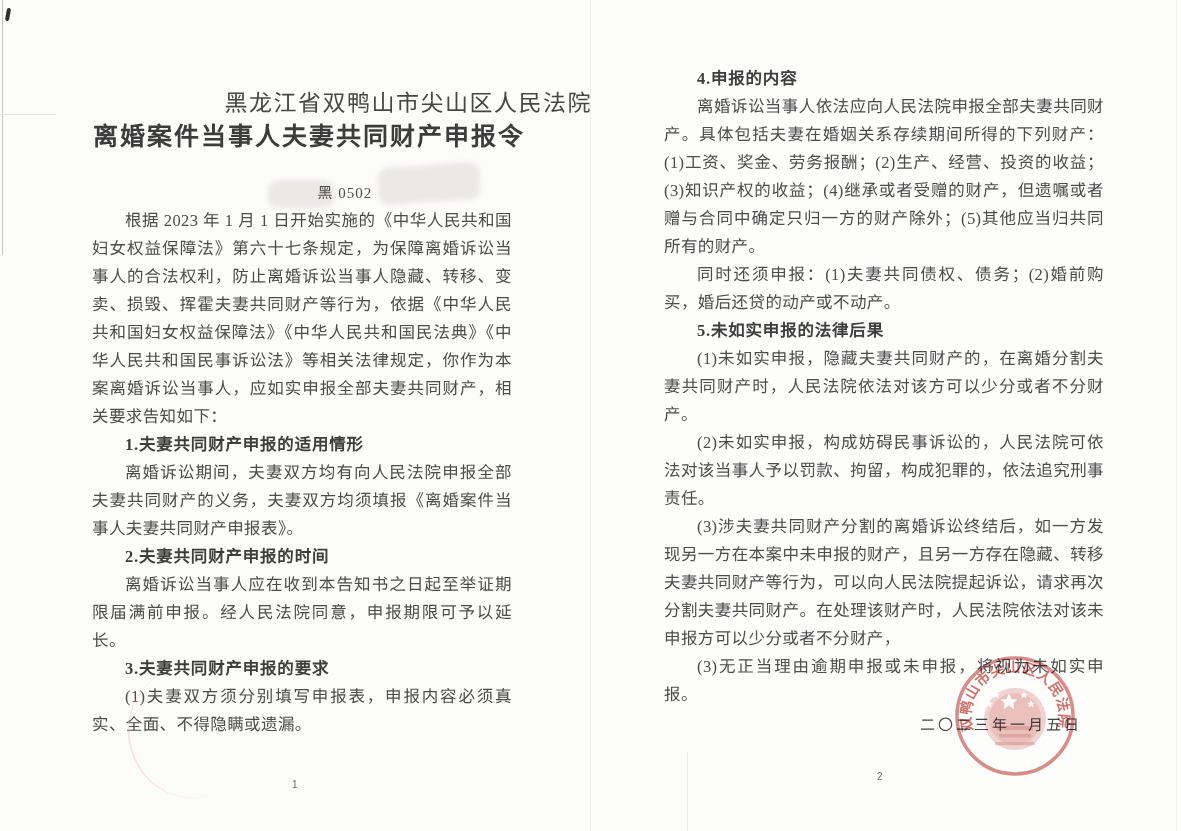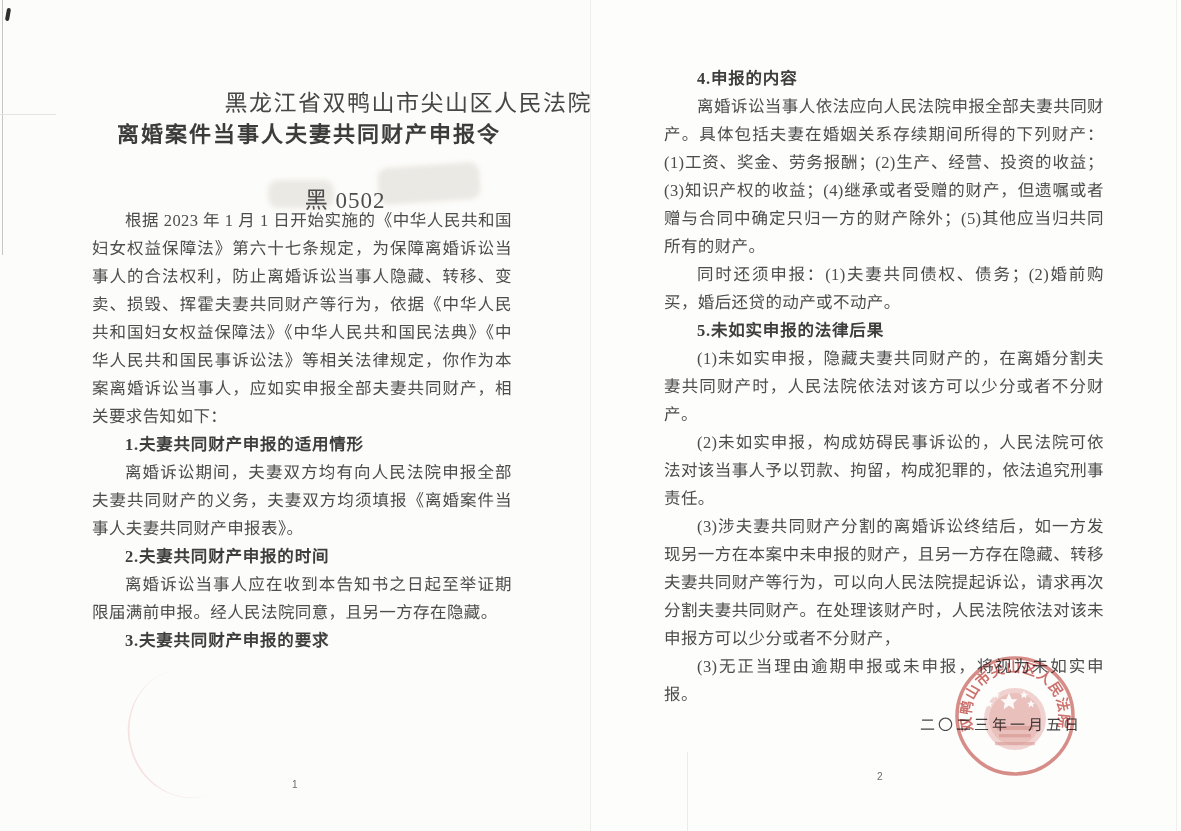--- a/index.html
+++ b/index.html
@@ -13,25 +13,25 @@
   .page-1{left:0;width:590px;background:#fcfcfa;}
   .page-2{left:590px;width:591px;background:#fdfdfc;border-left:1px solid #ededea;box-sizing:border-box;}
 
   
   .court-name{
     position:absolute;top:84px;left:10px;width:582px;text-align:right;
     font-size:23px;letter-spacing:1.5px;color:#474747;white-space:nowrap;
   }
   .doc-title{
     position:absolute;top:116px;left:28px;width:562px;text-align:center;
-    font-size:22px;font-weight:bold;letter-spacing:2px;color:#3c3c3c;white-space:nowrap;
+    font-size:25px;font-weight:bold;letter-spacing:2px;color:#3c3c3c;white-space:nowrap;
   }
   .case-line{
     position:absolute;top:181px;left:100px;width:490px;text-align:center;
-    font-size:23px;letter-spacing:1px;color:#4e4e4e;
+    font-size:15px;letter-spacing:1px;color:#4e4e4e;
   }
   .redaction{
     position:absolute;background:#ebe9e4;border-radius:10px;filter:blur(2.5px);
   }
   .redaction.r-left{left:268px;top:180px;width:66px;height:28px;}
   .redaction.r-right{left:378px;top:165px;width:102px;height:37px;transform:rotate(-4deg);}
 
   
   .body-text{
     position:absolute;text-align:justify;
@@ -83,22 +83,23 @@
 
     <div class="redaction r-left"></div>
     <div class="redaction r-right"></div>
     <div class="case-line">黑 0502</div>
 
     <div class="body-text body-1">
       <p>根据 2023 年 1 月 1 日开始实施的《中华人民共和国妇女权益保障法》第六十七条规定，为保障离婚诉讼当事人的合法权利，防止离婚诉讼当事人隐藏、转移、变卖、损毁、挥霍夫妻共同财产等行为，依据《中华人民共和国妇女权益保障法》《中华人民共和国民法典》《中华人民共和国民事诉讼法》等相关法律规定，你作为本案离婚诉讼当事人，应如实申报全部夫妻共同财产，相关要求告知如下：</p>
       <p class="heading">1.夫妻共同财产申报的适用情形</p>
       <p>离婚诉讼期间，夫妻双方均有向人民法院申报全部夫妻共同财产的义务，夫妻双方均须填报《离婚案件当事人夫妻共同财产申报表》。</p>
       <p class="heading">2.夫妻共同财产申报的时间</p>
-      <p>离婚诉讼当事人应在收到本告知书之日起至举证期限届满前申报。经人民法院同意，且另一方存在隐藏。</p>
+      <p>离婚诉讼当事人应在收到本告知书之日起至举证期限届满前申报。经人民法院同意，申报期限可予以延长。</p>
       <p class="heading">3.夫妻共同财产申报的要求</p>
+      <p>(1)夫妻双方须分别填写申报表，申报内容必须真实、全面、不得隐瞒或遗漏。</p>
     </div>
 
     <div class="page-num page-num-1">1</div>
 
     <div class="artifact edge-line-left"></div>
     <div class="artifact corner-mark"></div>
     <div class="artifact fold-line"></div>
     <div class="artifact pink-scratch"></div>
   </div>
 

